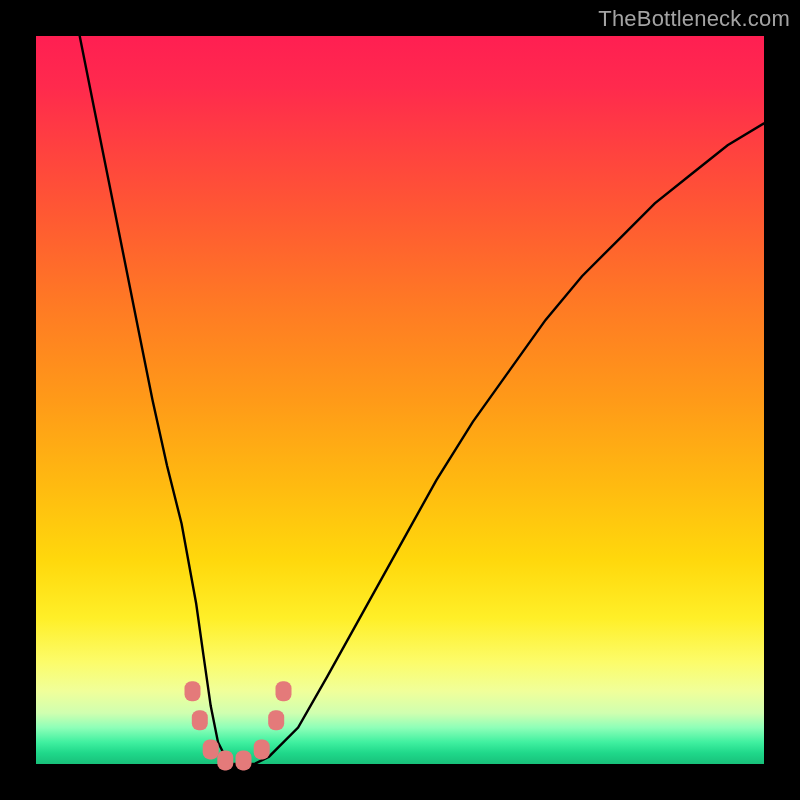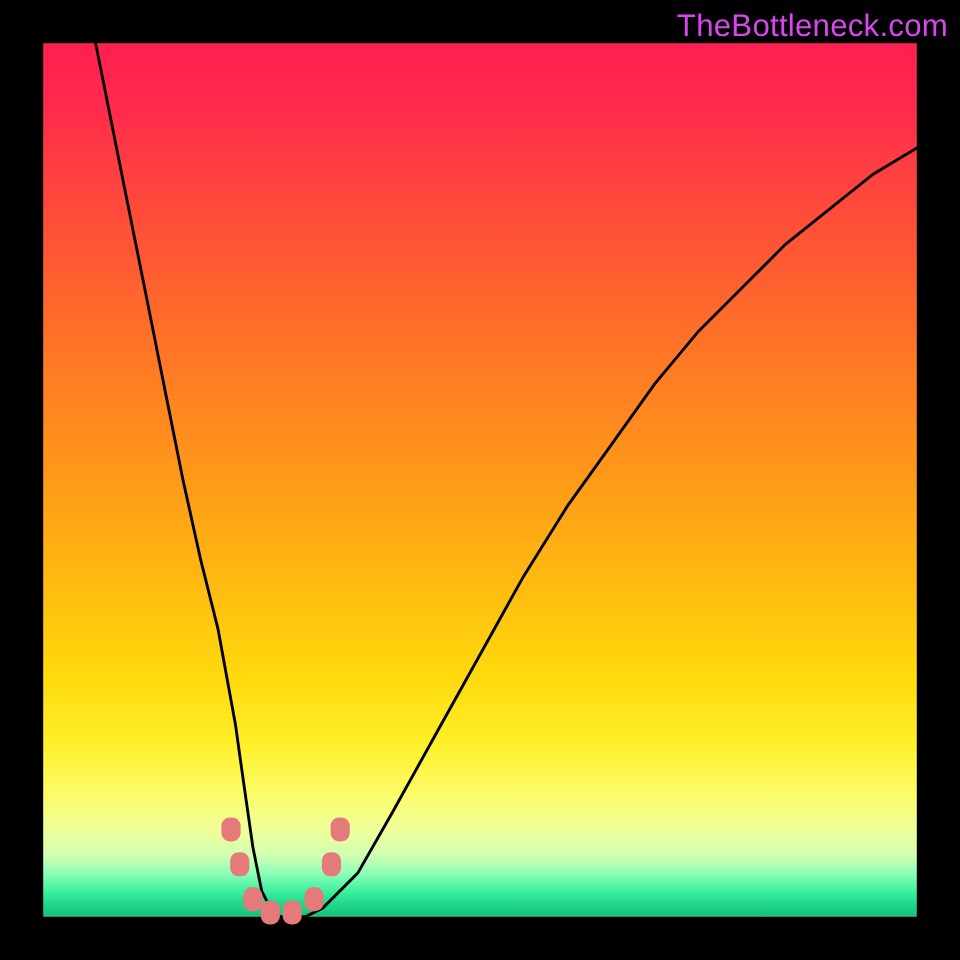--- a/index.html
+++ b/index.html
@@ -41,22 +41,22 @@
       #8effb8 95%,
       #40f0a0 97%,
       #1fd88a 98.5%,
       #18c07a 100%
     );
   }
   .watermark {
     position: absolute;
     top: 6px;
     right: 10px;
-    color: #d946ef;
-    font-size: 26px;
+    color: #a3a3a3;
+    font-size: 22px;
     letter-spacing: 0.2px;
     font-weight: 400;
   }
   svg.curve {
     position: absolute;
     left: 0;
     top: 0;
     width: 728px;
     height: 728px;
     overflow: visible;

